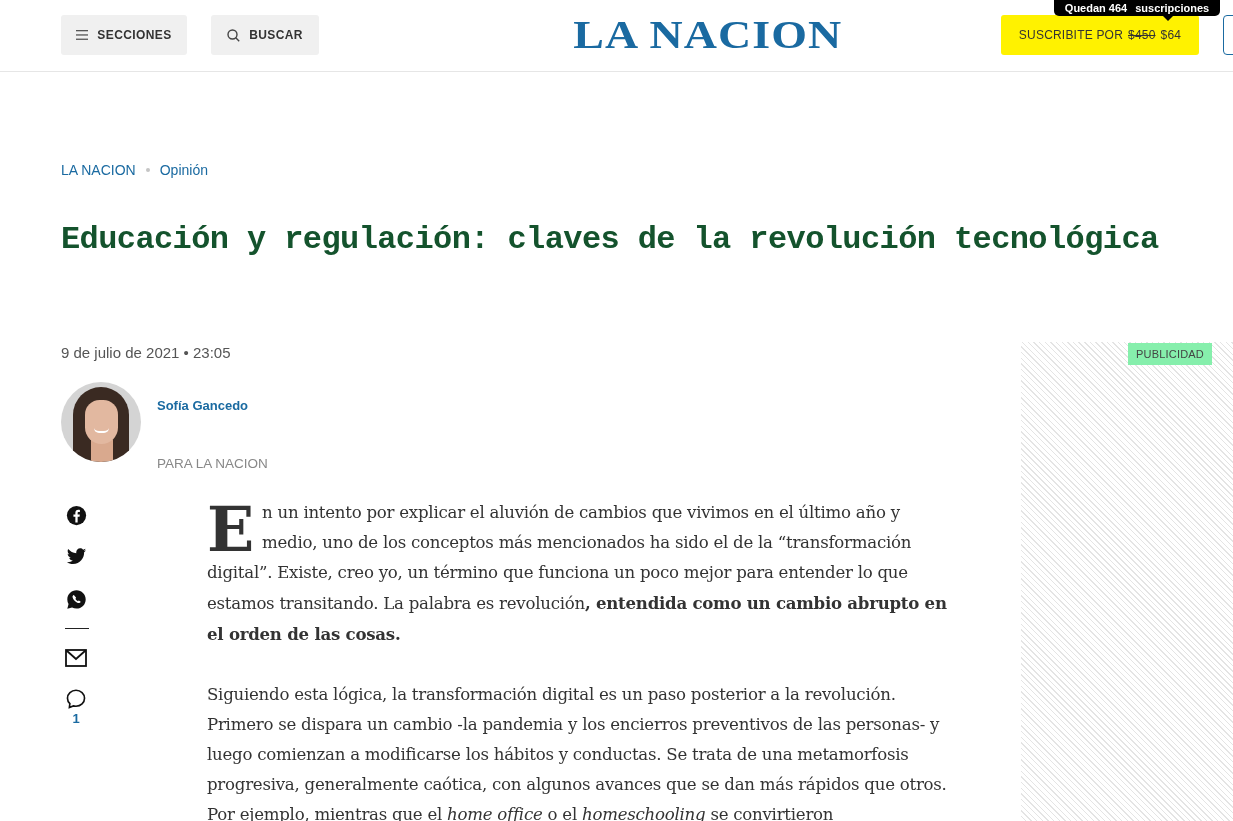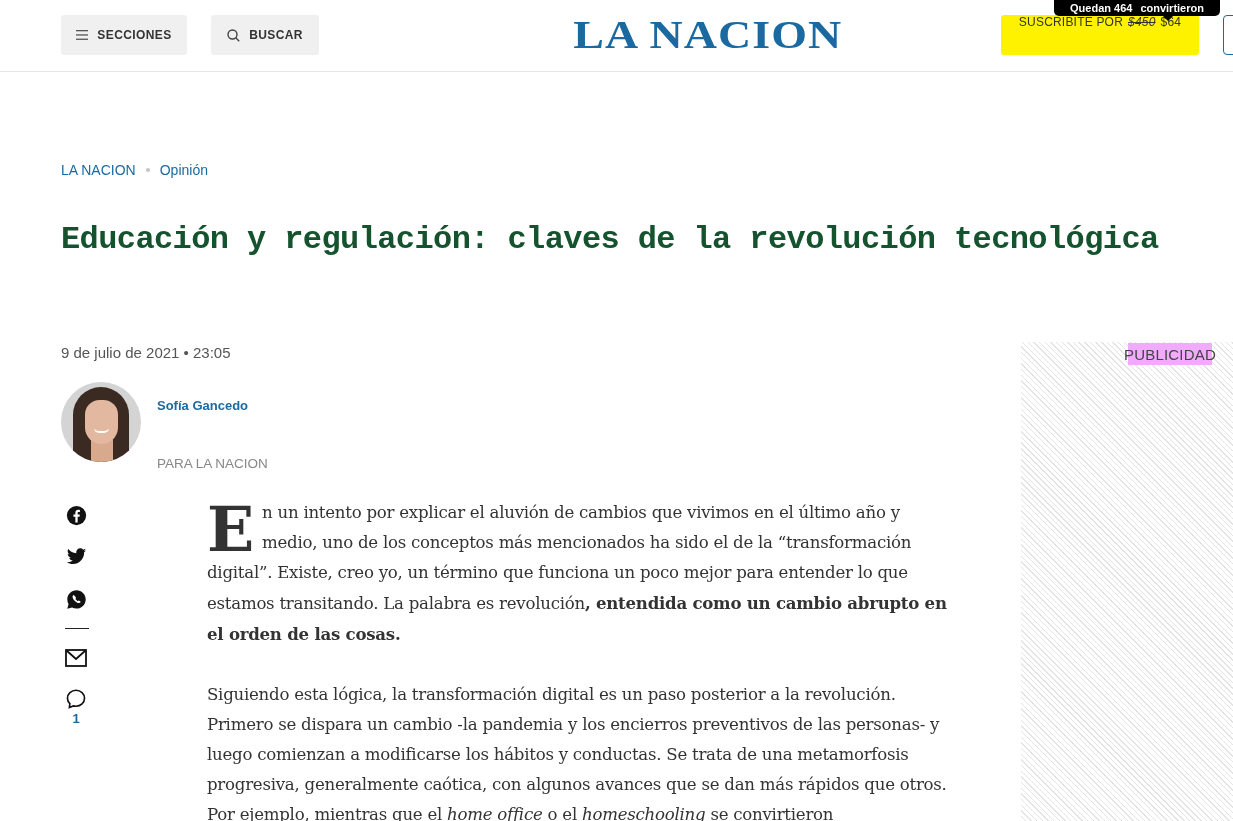--- a/index.html
+++ b/index.html
@@ -6,22 +6,22 @@
   html, body { width: 1233px; height: 821px; overflow: hidden; background: #fff; }
   body { font-family: "Liberation Sans", sans-serif; color: #333; position: relative; }
 
   
   .header { position: absolute; left: 0; top: 0; width: 1233px; height: 72px; border-bottom: 1px solid #e6e6e6; background: #fff; }
   .hbtn { position: absolute; top: 15px; height: 40px; background: #f0f0f0; border-radius: 3px; display: flex; align-items: center; justify-content: center; gap: 9px; font-size: 12px; font-weight: bold; letter-spacing: 0.4px; color: #333; cursor: pointer; }
   .hbtn.sections { left: 61px; width: 126px; }
   .hbtn.search { left: 211px; width: 108px; }
   .hbtn svg { display: block; }
   .logo { position: absolute; left: 541px; top: 10px; width: 298px; height: 48px; font-family: "Liberation Serif", serif; font-weight: bold; font-size: 41px; color: #1a6aa1; letter-spacing: 1px; line-height: 48px; text-align: center; transform: scaleX(1.12); transform-origin: left center; white-space: nowrap; }
-  .subscribe { position: absolute; left: 1001px; top: 15px; width: 198px; height: 40px; background: #fff200; border-radius: 3px; display: flex; justify-content: center; gap: 5px; font-size: 12px; color: #333; letter-spacing: 0.2px; cursor: pointer; }
-  .subscribe .old { text-decoration: line-through; font-style: italic; }
+  .subscribe { position: absolute; left: 1001px; top: 15px; width: 198px; height: 40px; background: #fff200; border-radius: 3px; display: flex; align-items: center; justify-content: center; gap: 5px; font-size: 12px; color: #333; letter-spacing: 0.2px; cursor: pointer; }
+  .subscribe .old { text-decoration: line-through; }
   .tooltip { position: absolute; left: 1054px; top: 0; width: 166px; height: 16px; background: #000; color: #fff; font-size: 11px; font-weight: bold; display: flex; align-items: center; justify-content: center; border-radius: 0 0 5px 5px; gap: 8px; }
   .tooltip::after { content: ""; position: absolute; left: 109px; bottom: -5px; border-left: 5px solid transparent; border-right: 5px solid transparent; border-top: 5px solid #000; }
   .login-edge { position: absolute; left: 1223px; top: 15px; width: 20px; height: 40px; border: 1px solid #1a6aa1; border-radius: 4px; }
 
   
   .breadcrumb { position: absolute; left: 61px; top: 162px; display: flex; align-items: center; gap: 10px; font-size: 14px; color: #1a6aa1; }
   .breadcrumb .dot { width: 4px; height: 4px; border-radius: 50%; background: #c5c5c5; }
   .breadcrumb a { color: #1a6aa1; text-decoration: none; }
 
   
@@ -47,21 +47,21 @@
   
   .article { position: absolute; left: 207px; top: 498px; width: 740px; font-family: "DejaVu Serif", serif; font-size: 16.6px; line-height: 30px; color: #333; }
   .article p { margin-bottom: 30px; letter-spacing: -0.25px; }
   .dropcap { float: left; font-family: "DejaVu Serif", serif; font-weight: bold; font-size: 62px; line-height: 52px; margin: 6px 8px 0 0; color: #333; }
   .article b { font-weight: bold; }
   .article i { font-style: italic; }
 
   
   .ad { position: absolute; left: 1021px; top: 342px; width: 212px; height: 479px;
         background: repeating-linear-gradient(45deg, #fff 0px, #fff 3px, #e4e4e4 3px, #e4e4e4 4px); }
-  .ad-label { position: absolute; left: 1128px; top: 343px; width: 84px; height: 22px; background: #f0abfc; font-size: 15px; color: #444; display: flex; align-items: center; justify-content: center; letter-spacing: 0.2px; }
+  .ad-label { position: absolute; left: 1128px; top: 343px; width: 84px; height: 22px; background: #86efac; font-size: 11px; color: #444; display: flex; align-items: center; justify-content: center; letter-spacing: 0.2px; }
 </style>
 </head>
 <body>
 
 <header class="header">
   <div class="hbtn search">
     <span>
       <svg width="13" height="13" viewBox="0 0 13 13">
           <circle cx="5.5" cy="5.5" r="4.5" stroke="#444" stroke-width="1.4" fill="none"></circle>
           <line x1="8.8" y1="8.8" x2="12.2" y2="12.2" stroke="#444" stroke-width="1.4"></line>
@@ -80,21 +80,21 @@
     <span>SECCIONES</span>
   </div>
   <div class="logo">LA NACION</div>
   <div class="subscribe">
     <span>SUSCRIBITE POR</span>
     <span class="old">$450</span>
     <span>$64</span>
   </div>
   <div class="tooltip">
     <span>Quedan 464</span>
-    <span>convirtieron</span>
+    <span>suscripciones</span>
   </div>
   <div class="login-edge"></div>
 </header>
 
 <nav class="breadcrumb">
   <a>LA NACION</a>
   <span class="dot"></span>
   <a>Opinión</a>
 </nav>
 

